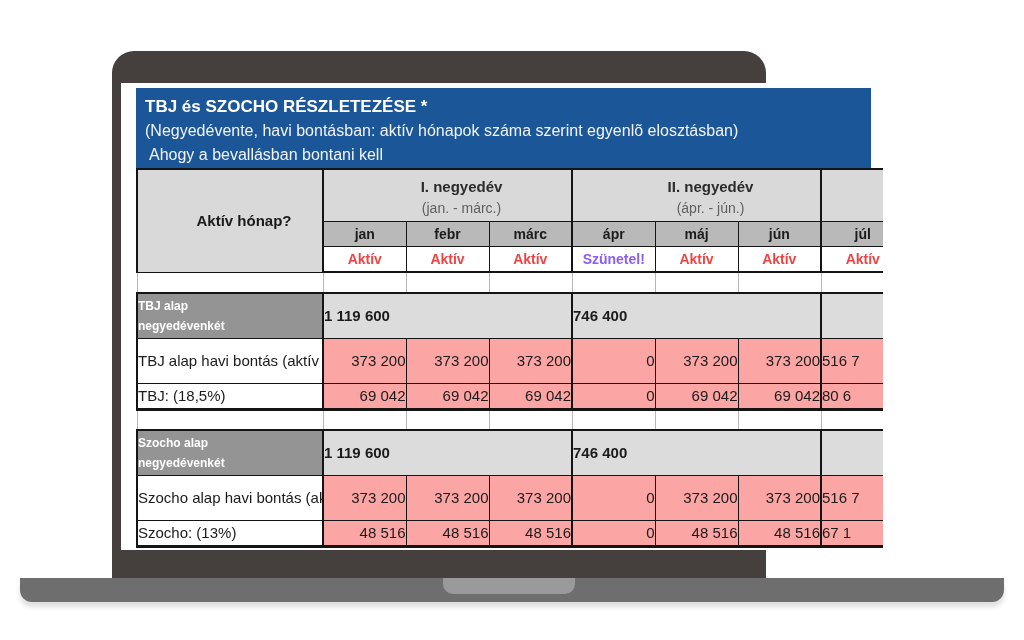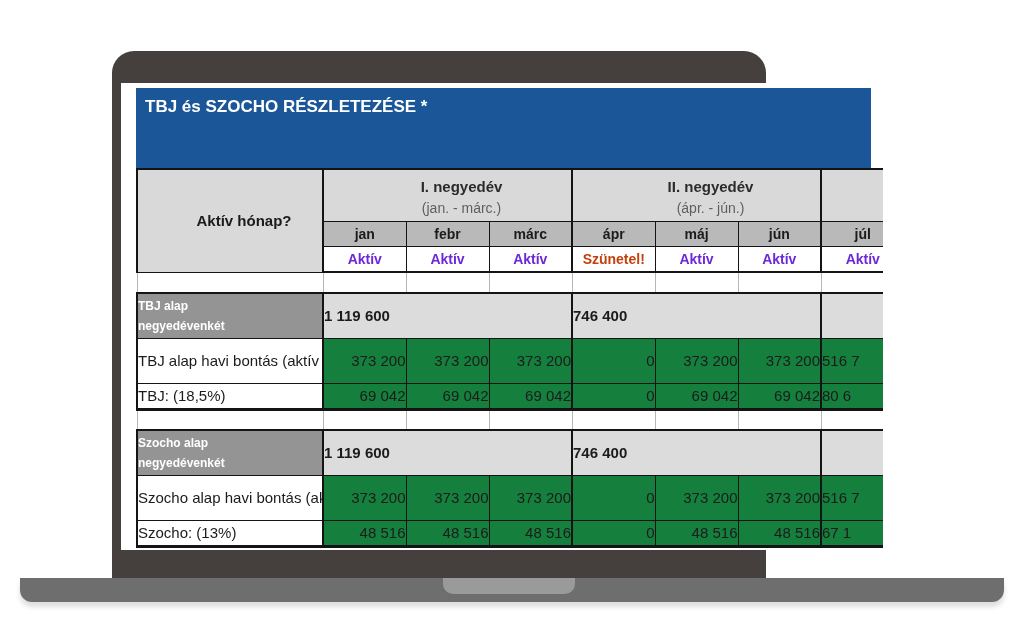--- a/index.html
+++ b/index.html
@@ -54,22 +54,22 @@
     background:#d9d9d9;vertical-align:bottom;text-align:center;
     font-weight:bold;font-size:15px;padding-bottom:6px;
   }
   .q-label{font-weight:bold;font-size:15px;color:#2b2b2b;line-height:22px;padding-top:3px;}
   .q-range{font-size:14px;color:#5f5f5f;line-height:20px;}
   .r-months{height:25px;margin-left:28px;}
   .c-month{background:#b9b9b9;font-weight:bold;font-size:14px;text-align:center;}
   .r-status{height:26px;}
   .r-status td{border-bottom-width:2px;background:#ffffff;
     font-weight:bold;font-size:14px;text-align:center;}
-  td[data-status="green"]{color:#6d28d9;}
-  td[data-status="red"]{color:#c2410c;}
+  td[data-status="green"]{color:#ef4444;}
+  td[data-status="red"]{color:#8b5cf6;}
   .r-spacer{height:21px;}
   .r-spacer td, .r-spacer td:first-child{
     border:none;border-left:1px solid #b7b7b7;border-right:1px solid #b7b7b7;
     background:#ffffff;
   }
   .r-section{height:45px;}
   .r-section td{border-top-width:2px;}
   .c-section{
     background:#949494;color:#ffffff;font-weight:bold;font-size:12px;
     padding-left:5px;line-height:20px;vertical-align:middle;
@@ -78,33 +78,35 @@
     background:#dcdcdc;font-weight:bold;font-size:15px;
   }
   .r-data{height:26px;}
   .r-tall{height:45px;}
   .r-bottom td{border-bottom-width:3px;}
   .c-rowlabel{
     font-size:15px;text-align:left;padding:1px 2px 1px 3px;line-height:17px;
     white-space:normal;background:#ffffff;
   }
   .c-num{
-    font-size:15px;text-align:right;padding-right:5px;background:#15803d;
+    font-size:15px;text-align:right;padding-right:5px;background:#fca5a5;
   }
   .c-cut{text-align:left;padding-left:22px;padding-right:0;}
   .sep-l{border-left-width:2px !important;}
 </style>
 </head>
 <body>
 
 <div class="laptop">
   <div class="screen">
 
     <div class="banner">
       <div class="banner-title">TBJ és SZOCHO RÉSZLETEZÉSE *</div>
+      <div class="banner-sub">(Negyedévente, havi bontásban: aktív hónapok száma szerint egyenlõ elosztásban)</div>
+      <div class="banner-sub banner-sub2">Ahogy a bevallásban bontani kell</div>
     </div>
 
     <table class="sheet">
       <colgroup>
         <col style="width:186px">
         <col style="width:83px">
           <col style="width:83px">
           <col style="width:83px">
         <col style="width:83px">
           <col style="width:83px">

